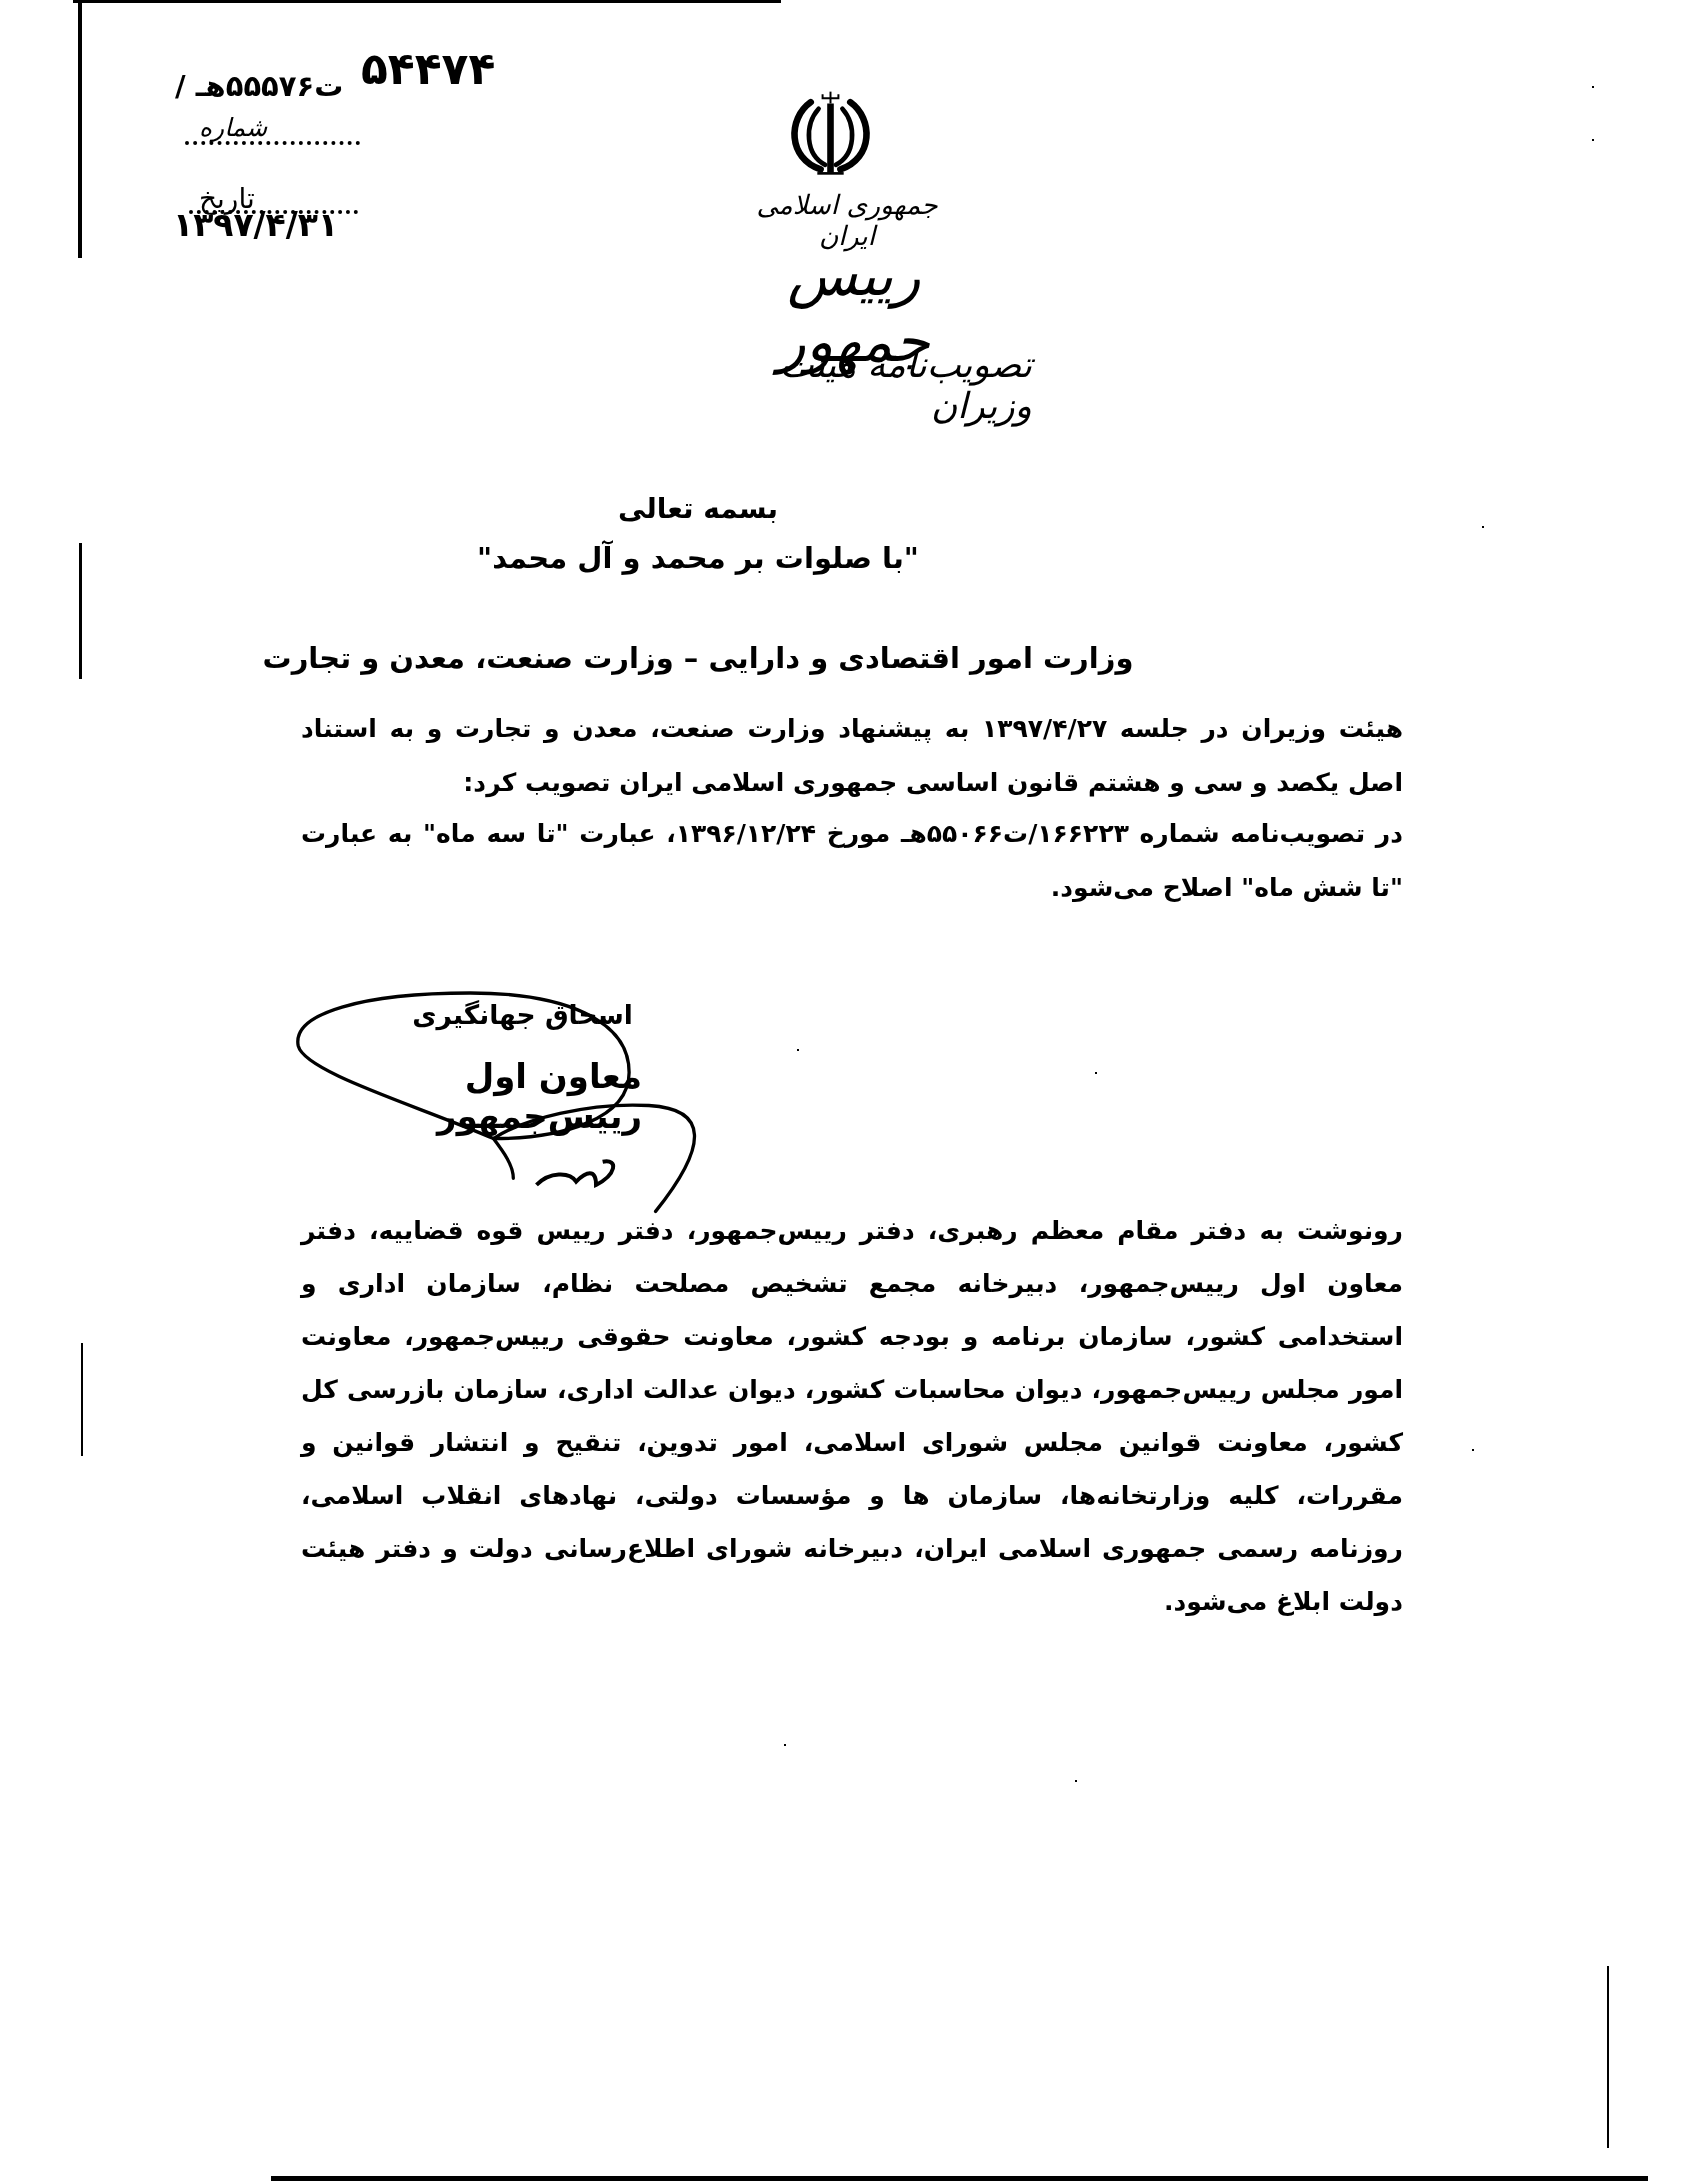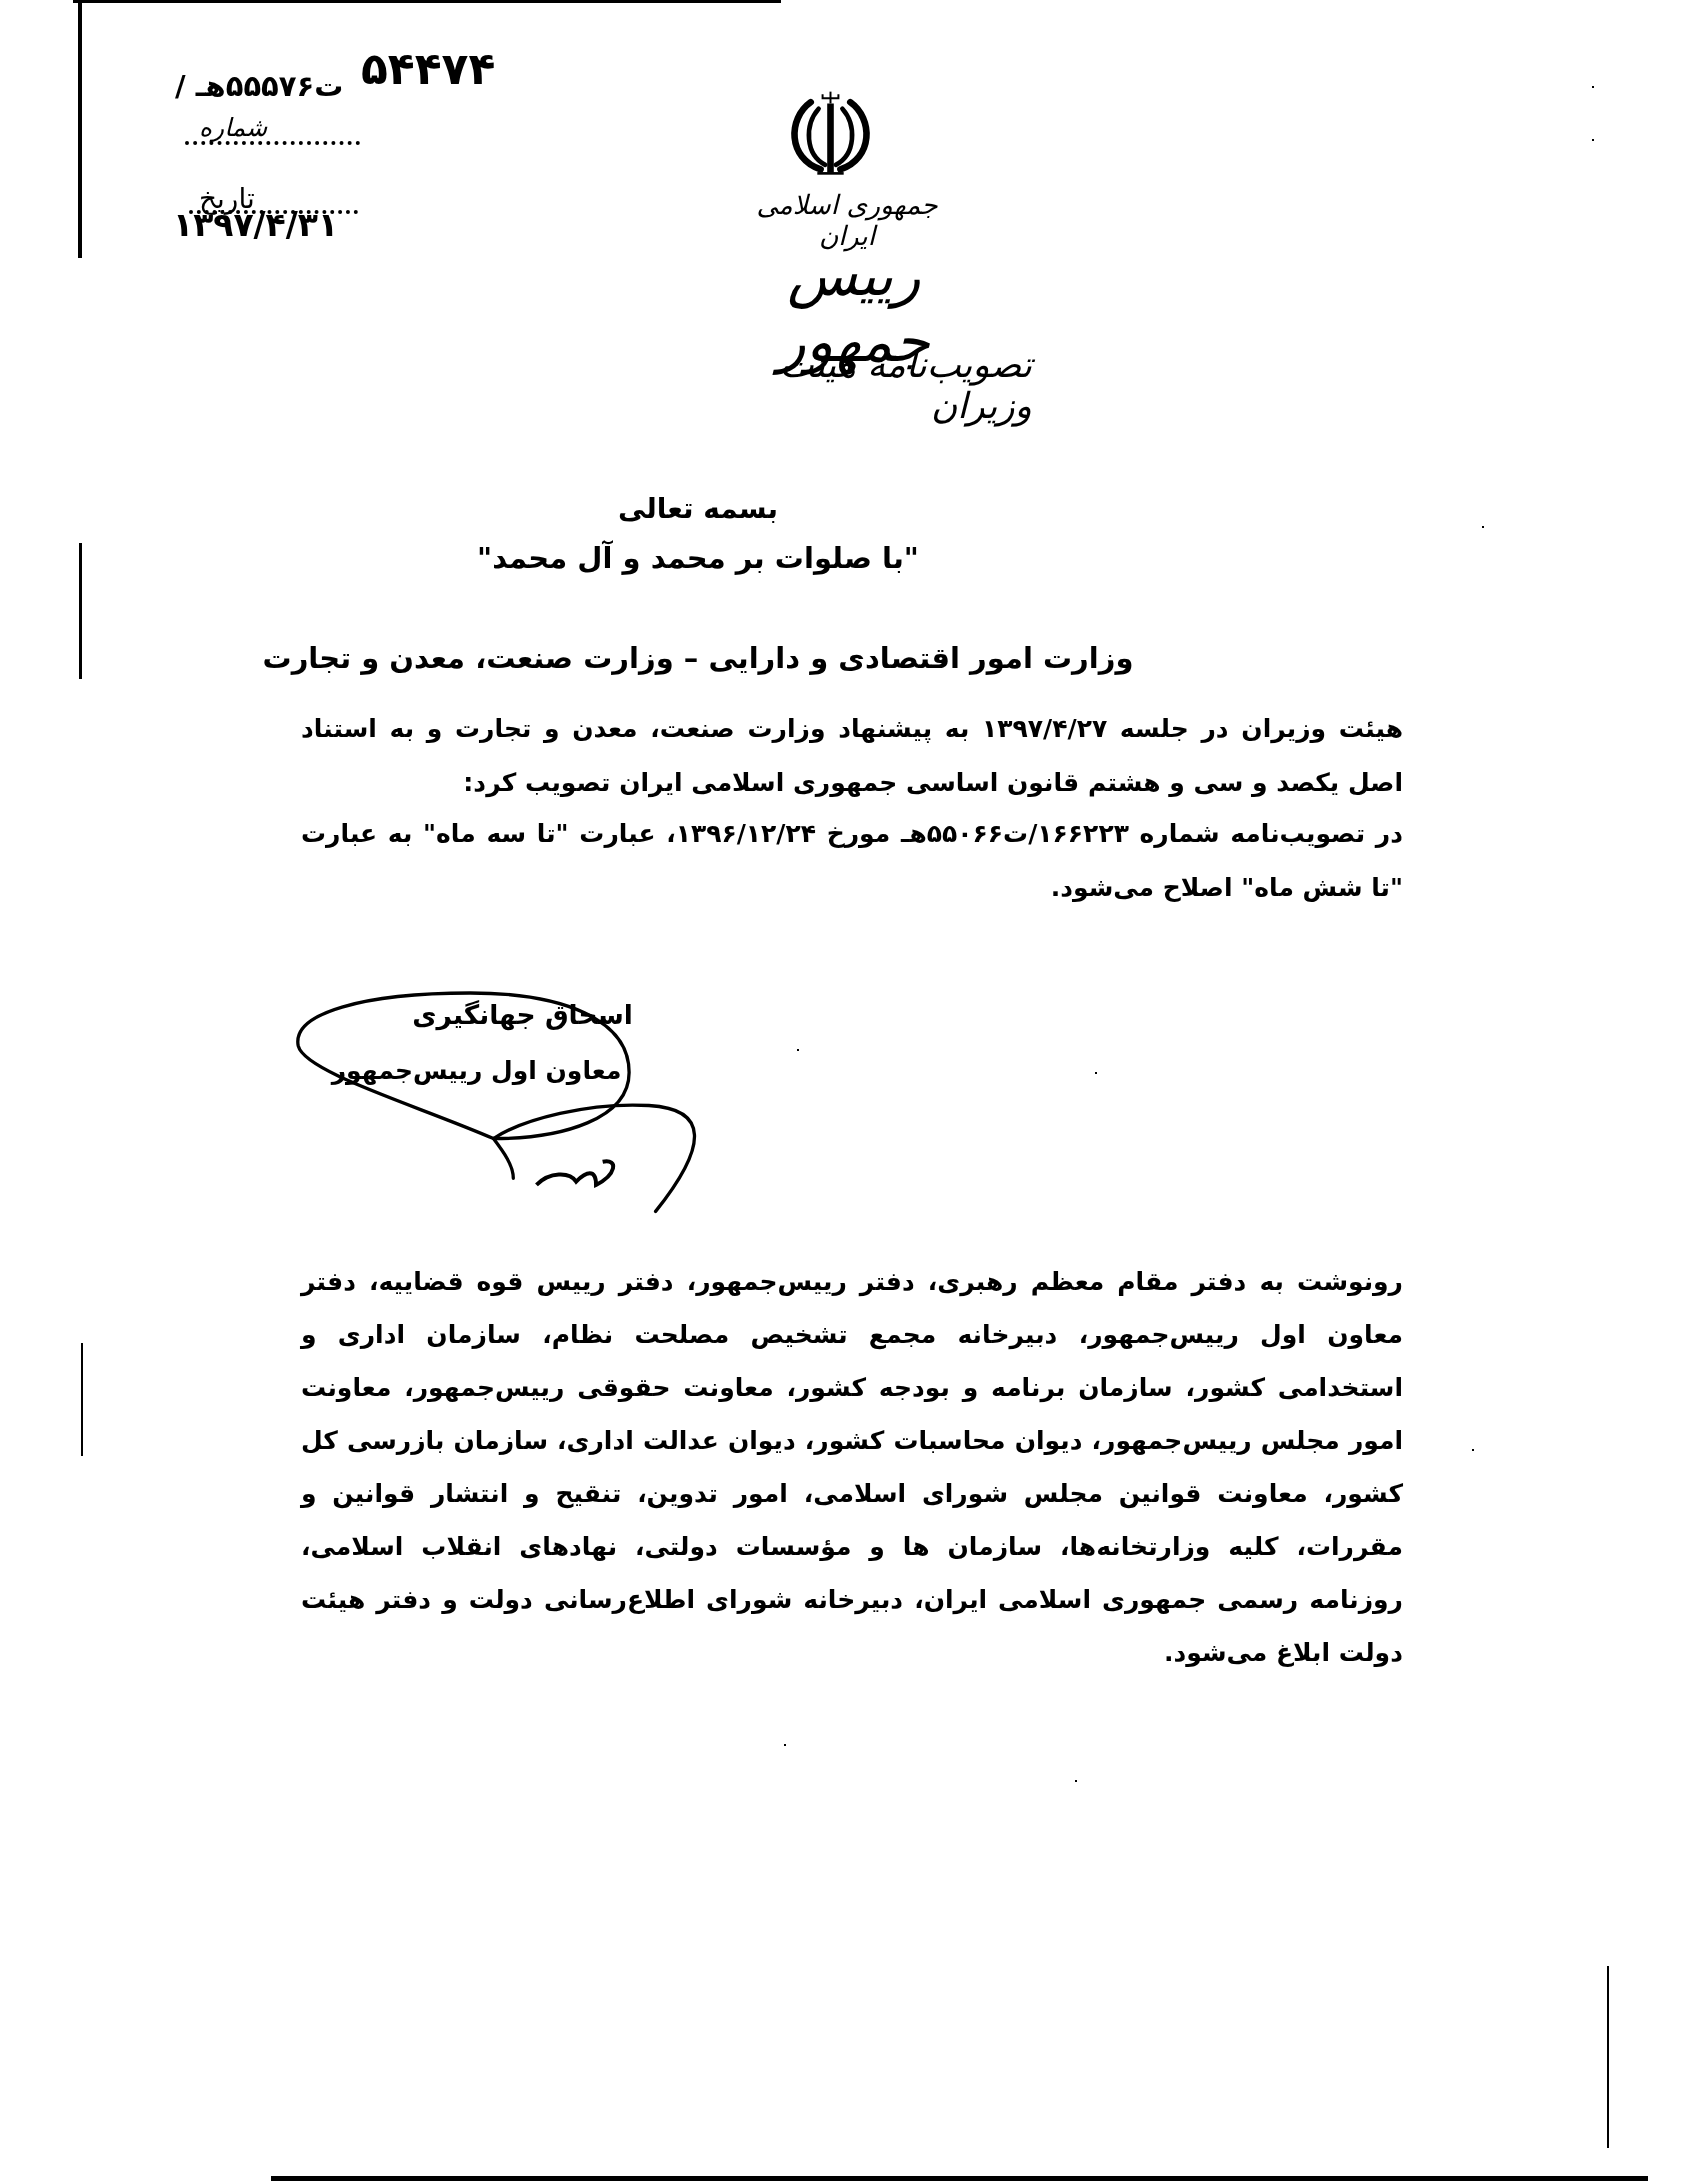--- a/index.html
+++ b/index.html
@@ -34,26 +34,26 @@
     
     .center-line { left:0; width:1396px; text-align:center; font-weight:bold; font-family:"DejaVu Sans", sans-serif;margin-top:35px; }
     .basmala { top:457px; font-size:28px; }
     .salawat { top:506px; font-size:29px; }
     .ministries { top:606px; font-size:29px; }
 
     
     .para { left:301px; width:1102px; font-size:25px; font-weight:bold; line-height:54px; text-align:justify; text-align-last:right; }
     .para-1 { top:702px; }
     .para-2 { top:807px; }
-    .para-cc { top:1255px; line-height:53px; }
+    .para-cc { top:1204px; line-height:53px; }
 
     
     .stamp-svg { left:285px; top:973px; width:450px; height:265px; }
     .stamp-name { left:410px; top:999px; width:225px; text-align:center; font-size:26.5px; font-weight:bold; }
-    .stamp-title { left:311px; top:1056px; width:331px; text-align:center; font-size:25px; font-weight:bold; }
+    .stamp-title { left:311px; top:1056px; width:331px; font-size:34px; font-weight:bold; }
   </style>
 </head>
 <body>
 
 <div class="abs top-line"></div>
 <div class="abs left-bracket-top"></div>
 <div class="abs left-bar-mid"></div>
 <div class="abs left-bar-low"></div>
 <div class="abs right-bar-low"></div>
 <div class="abs bottom-bar"></div>

